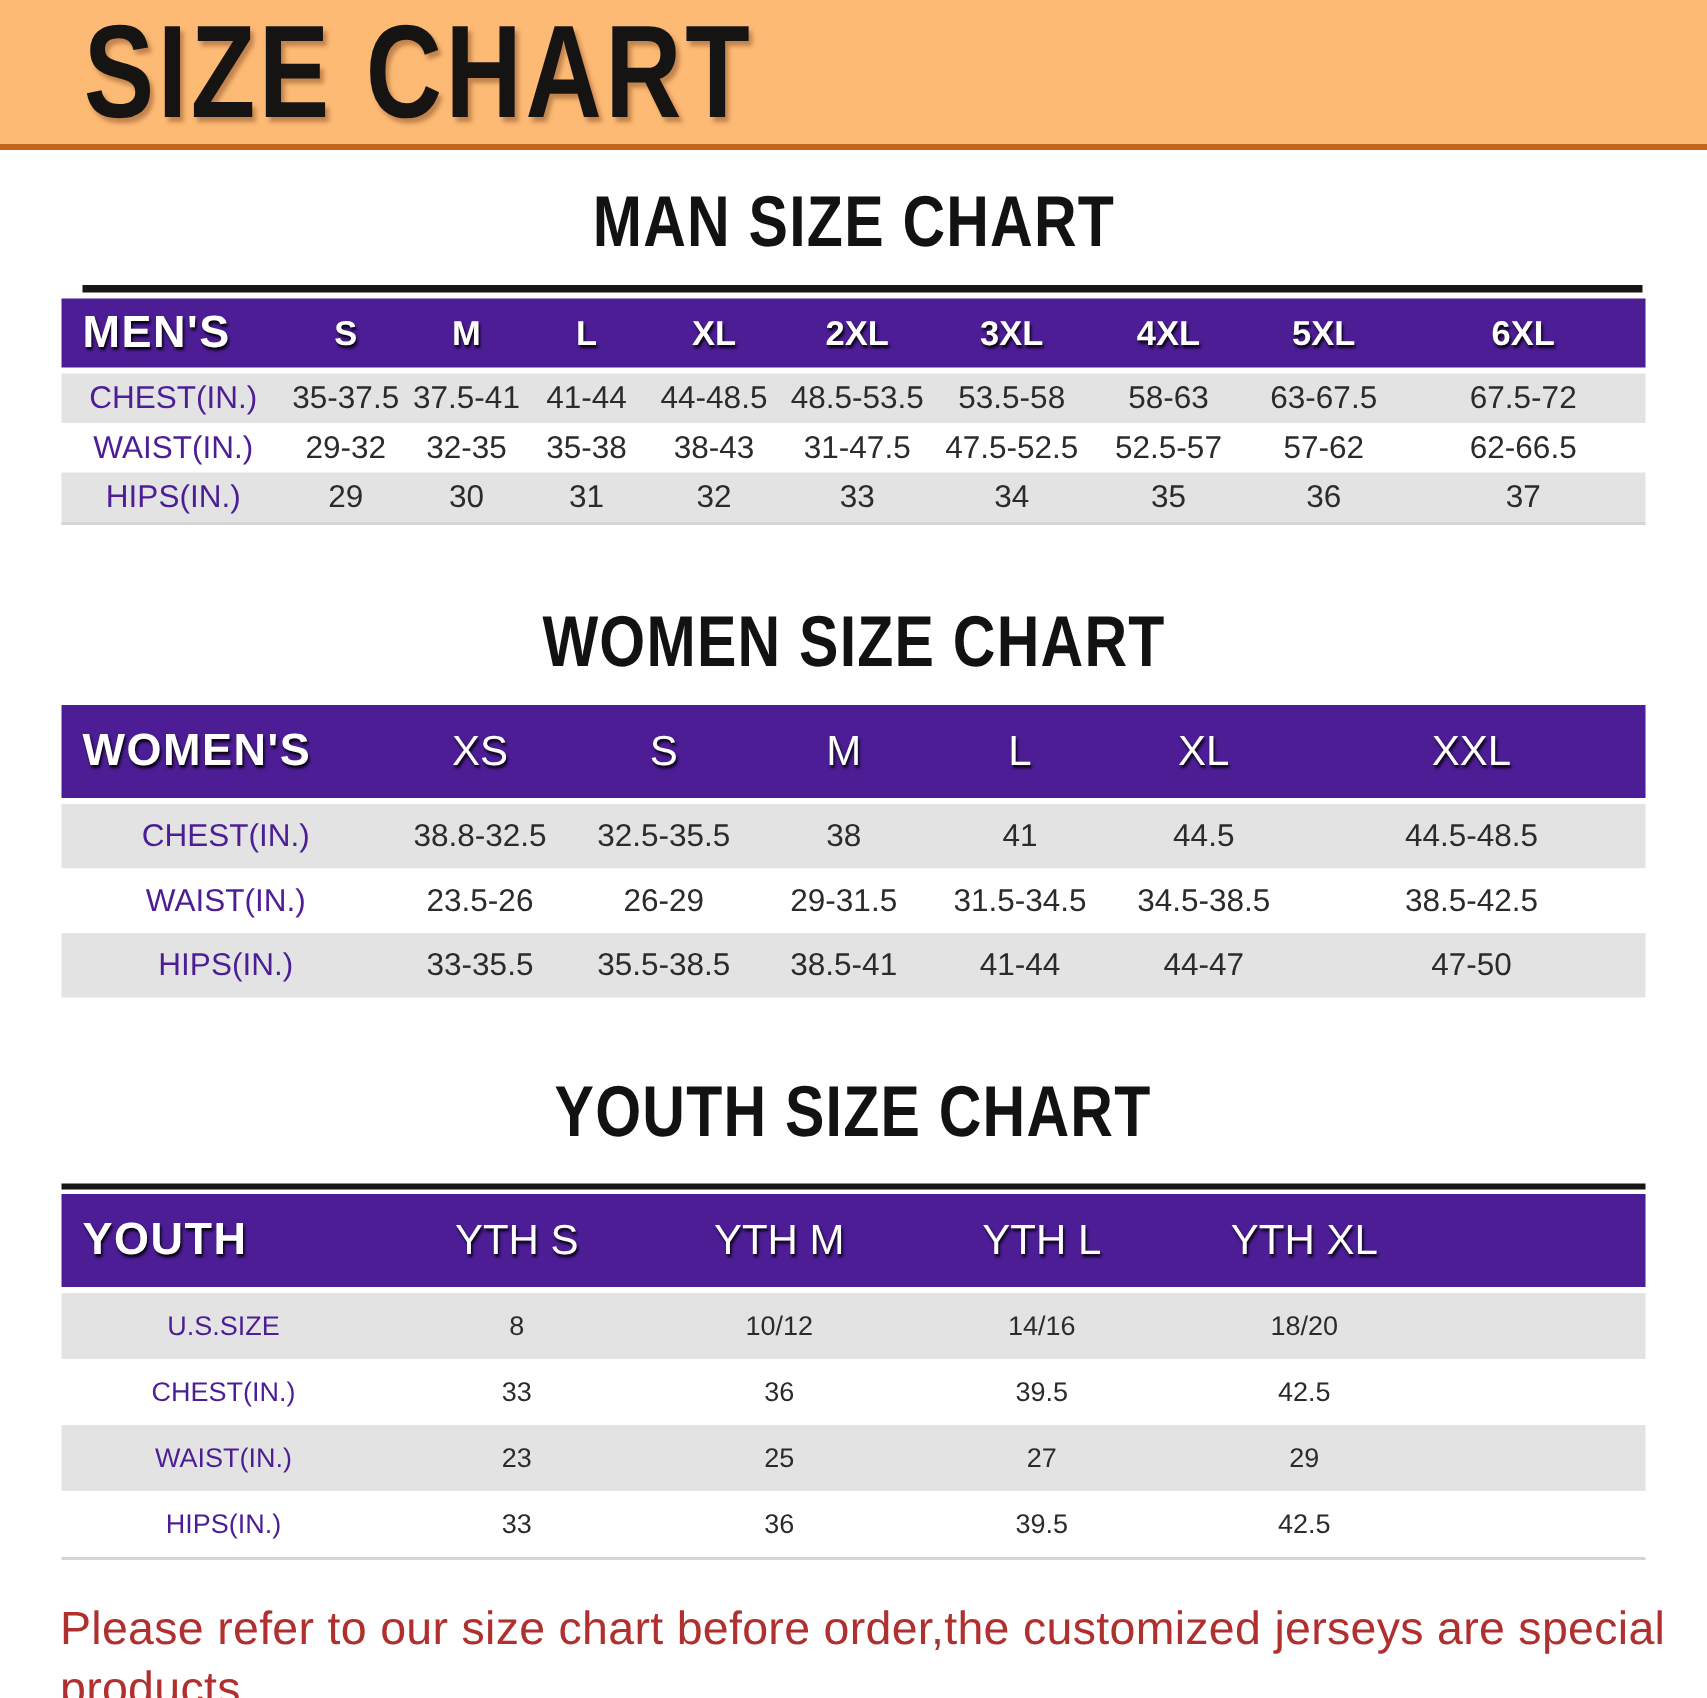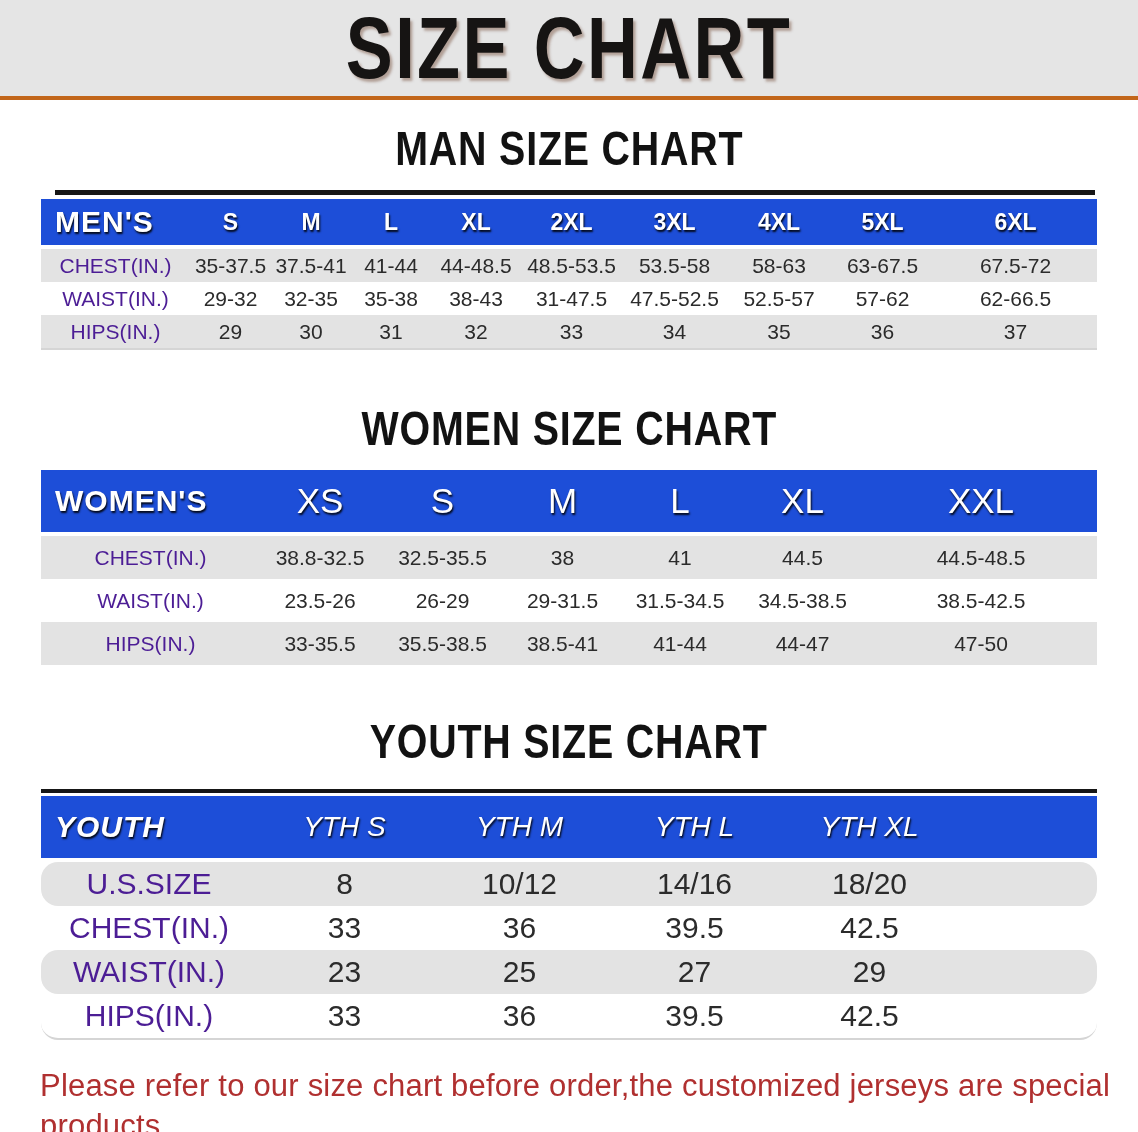--- a/index.html
+++ b/index.html
@@ -3,22 +3,22 @@
 <meta charset="utf-8">
 <style>
   html,body{margin:0;padding:0;}
   body{
     width:1138px;height:1132px;background:#ffffff;overflow:hidden;
     font-family:"Liberation Sans", sans-serif;
     -webkit-font-smoothing:antialiased;
   }
   
   .banner{
-    height:96px;background:#e5e5e5;border-bottom:4px solid #C2661A;
-    display:flex;align-items:center;justify-content:center;
+    height:96px;background:#fdba74;border-bottom:4px solid #C2661A;
+    display:flex;align-items:center;
   }
   .banner .title{
     display:inline-block;font-size:88px;font-weight:bold;color:#161413;
     letter-spacing:3px;transform:scaleX(0.8);transform-origin:center;
     text-shadow:3px 3px 3px rgba(80,30,0,0.35);white-space:nowrap;
   }
   
   .section-heading{text-align:center;line-height:50px;height:50px;}
   .section-heading span{
     display:inline-block;font-size:48px;font-weight:bold;color:#121212;
@@ -30,40 +30,40 @@
   
   .tbl{width:1056px;margin:0 auto;}
   .tbl-man{margin-top:16px;}
   .tbl-women{margin-top:16px;}
   .tbl-youth{margin-top:22px;}
   .rule{height:5px;background:#161616;}
   .rule-man{margin:0 2px 4px 14px;}
   .rule-youth{height:4px;margin:0 0 3px 0;}
   .row{display:flex;align-items:center;}
   .row > div{text-align:center;white-space:nowrap;}
-  .hdr{background:#1d4ed8;color:#ffffff;margin-bottom:4px;justify-content:flex-end;}
+  .hdr{background:#4c1d95;color:#ffffff;margin-bottom:4px;justify-content:flex-end;}
   .hdr .tbl-label{
     text-align:left;padding-left:14px;box-sizing:border-box;
     font-weight:bold;font-size:30px;letter-spacing:1px;
     text-shadow:1px 2px 2px rgba(0,0,0,0.9);
   }
   .hdr .size{ text-shadow:1px 2px 2px rgba(0,0,0,0.9); }
   .hdr-man{height:46px;}
   .hdr-man .size{font-size:23px;font-weight:bold;}
   .hdr-women{height:62px;}
-  .hdr-women .size{font-size:35px;}
-  .hdr-youth{height:62px;font-style:italic;}
+  .hdr-women .size{font-size:28px;}
+  .hdr-youth{height:62px;}
   .hdr-youth .size{font-size:28px;}
   .r-gray{background:#E3E3E3;}
   .r-white{background:#ffffff;}
   .drow{color:#2b2b2b;}
   .drow .rlabel{color:#4c1d95;}
   .drow-man{height:33px;font-size:21px;}
   .drow-women{height:43px;font-size:21px;}
-  .drow-youth{height:44px;font-size:30px;border-radius:17px;}
+  .drow-youth{height:44px;font-size:18px;}
   .edge-bottom{border-bottom:2px solid #d5d5d5;}
   
   .men-row > :nth-child(1){width:149px;}
   .men-row > :nth-child(2){width:81px;}
   .men-row > :nth-child(3){width:80px;}
   .men-row > :nth-child(4){width:80px;}
   .men-row > :nth-child(5){width:90px;}
   .men-row > :nth-child(6){width:101px;}
   .men-row > :nth-child(7){width:105px;}
   .men-row > :nth-child(8){width:104px;}

